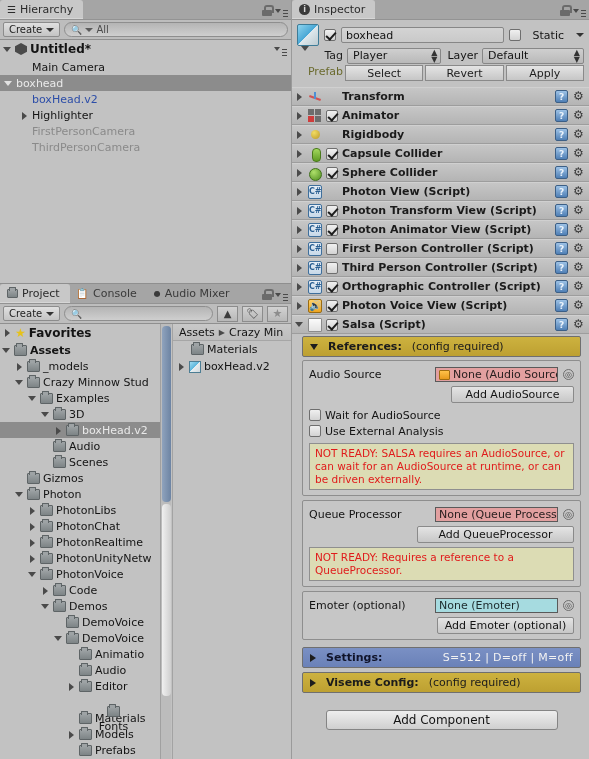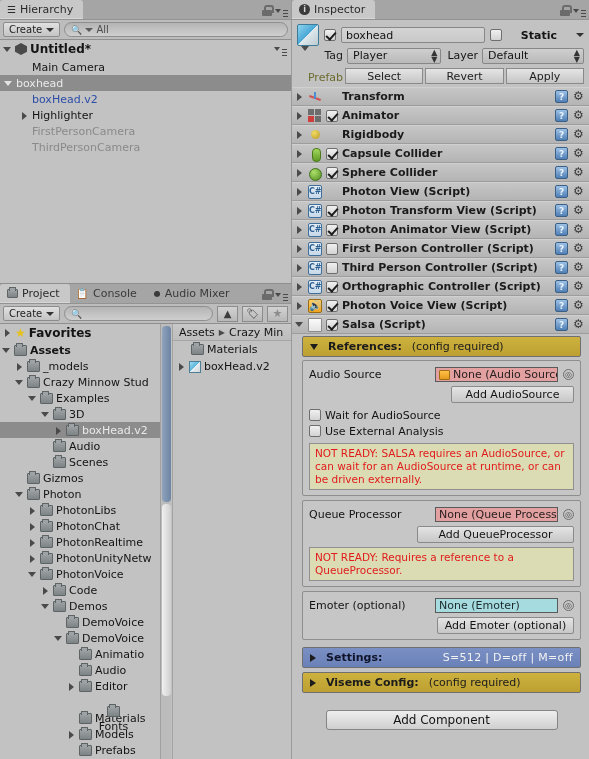--- a/index.html
+++ b/index.html
@@ -121,34 +121,34 @@
   }
   .chk.on::after{
     content:"";position:absolute;left:3px;top:0px;width:4px;height:8px;
     border:solid #1d1d1d;border-width:0 2px 2px 0;transform:rotate(42deg);
   }
   .namefield {
     flex:1;height:16px;border:1px solid #878787;border-radius:2px;
     background:linear-gradient(#d4d4d4,#c9c9c9);
     display:flex;align-items:center;padding:0 4px;font-size:11px;
   }
-  .staticbox { display:flex;align-items:center;gap:19px;font-size:11px;font-weight:bold; }
+  .staticbox { display:flex;align-items:center;gap:12px;font-size:11px; }
   .tri-down { width:0;height:0;border-top:4px solid #333;border-left:4px solid transparent;border-right:4px solid transparent; }
 
   .fieldrow { display:flex;align-items:center;gap:4px;height:19px;font-size:11px; }
   .lbl-right { width:46px; text-align:right; flex:none; color:#1c1c1c; }
   .dropdown {
     height:16px;border:1px solid #878787;border-radius:2px;
     background:linear-gradient(#cfcfcf,#b9b9b9);
     display:flex;align-items:center;justify-content:space-between;
     padding:0 3px 0 5px;font-size:11px;
   }
   .updown { font-size:8px;line-height:7px;color:#333;text-align:center; }
 
-  .prefabrow { display:flex;align-items:flex-end;gap:2px;height:19px; }
+  .prefabrow { display:flex;align-items:flex-start;gap:2px;height:19px; }
   .prefablbl { width:46px;text-align:right;flex:none;color:#6b6b2e;font-size:11px; }
   .btn {
     height:16px;flex:1;
     background:linear-gradient(#e4e4e4,#c6c6c6);
     border:1px solid #8a8a8a;
     display:flex;align-items:center;justify-content:center;
     font-size:11px;color:#1d1d1d;
   }
 
   .comp-list { margin-top:3px; }

